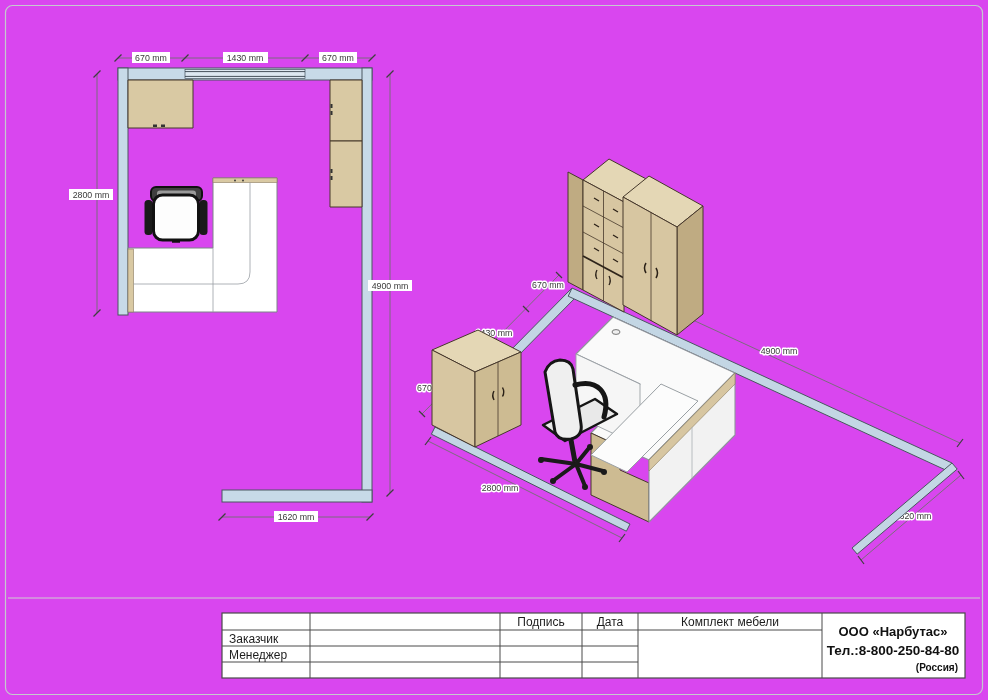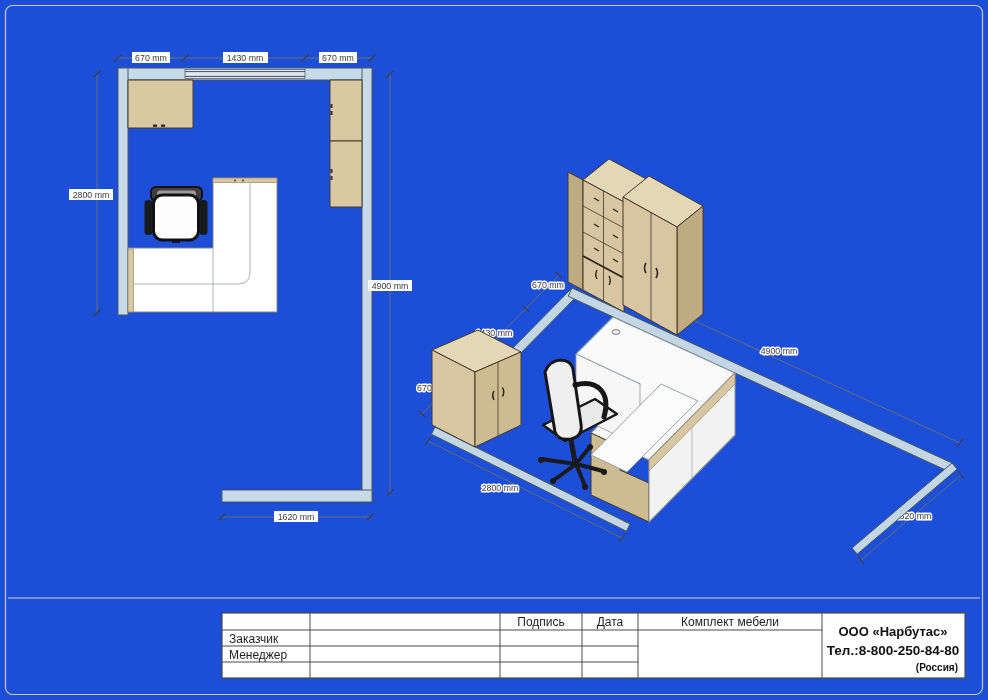--- a/index.html
+++ b/index.html
@@ -1,16 +1,16 @@
 <!DOCTYPE html>
 <html><head>
 <meta charset="utf-8">
 <style>
   html,body{margin:0;padding:0;background:#ffffff;}
-  .page{position:relative;width:988px;height:700px;background:#1d4ed8;overflow:hidden;
+  .page{position:relative;width:988px;height:700px;background:#d946ef;overflow:hidden;
         font-family:"Liberation Sans", sans-serif;}
   svg{display:block;}
   .dim-line{stroke:#707070;stroke-width:0.9;fill:none;}
   .dim-tick{stroke:#3f3f3f;stroke-width:1.2;}
   .dim-text{font:8.8px "Liberation Sans", sans-serif;fill:#3a3a3a;}
   .halo{paint-order:stroke;stroke:#ffffff;stroke-width:3px;stroke-linejoin:round;}
   .wall{stroke:#4a5660;stroke-width:1;}
   .win-line{stroke:#333e48;stroke-width:0.9;}
   .wood-edge{stroke:#46392b;stroke-width:1;stroke-linejoin:round;}
   .wood-thin{stroke:#8a7a5c;stroke-width:0.6;}

